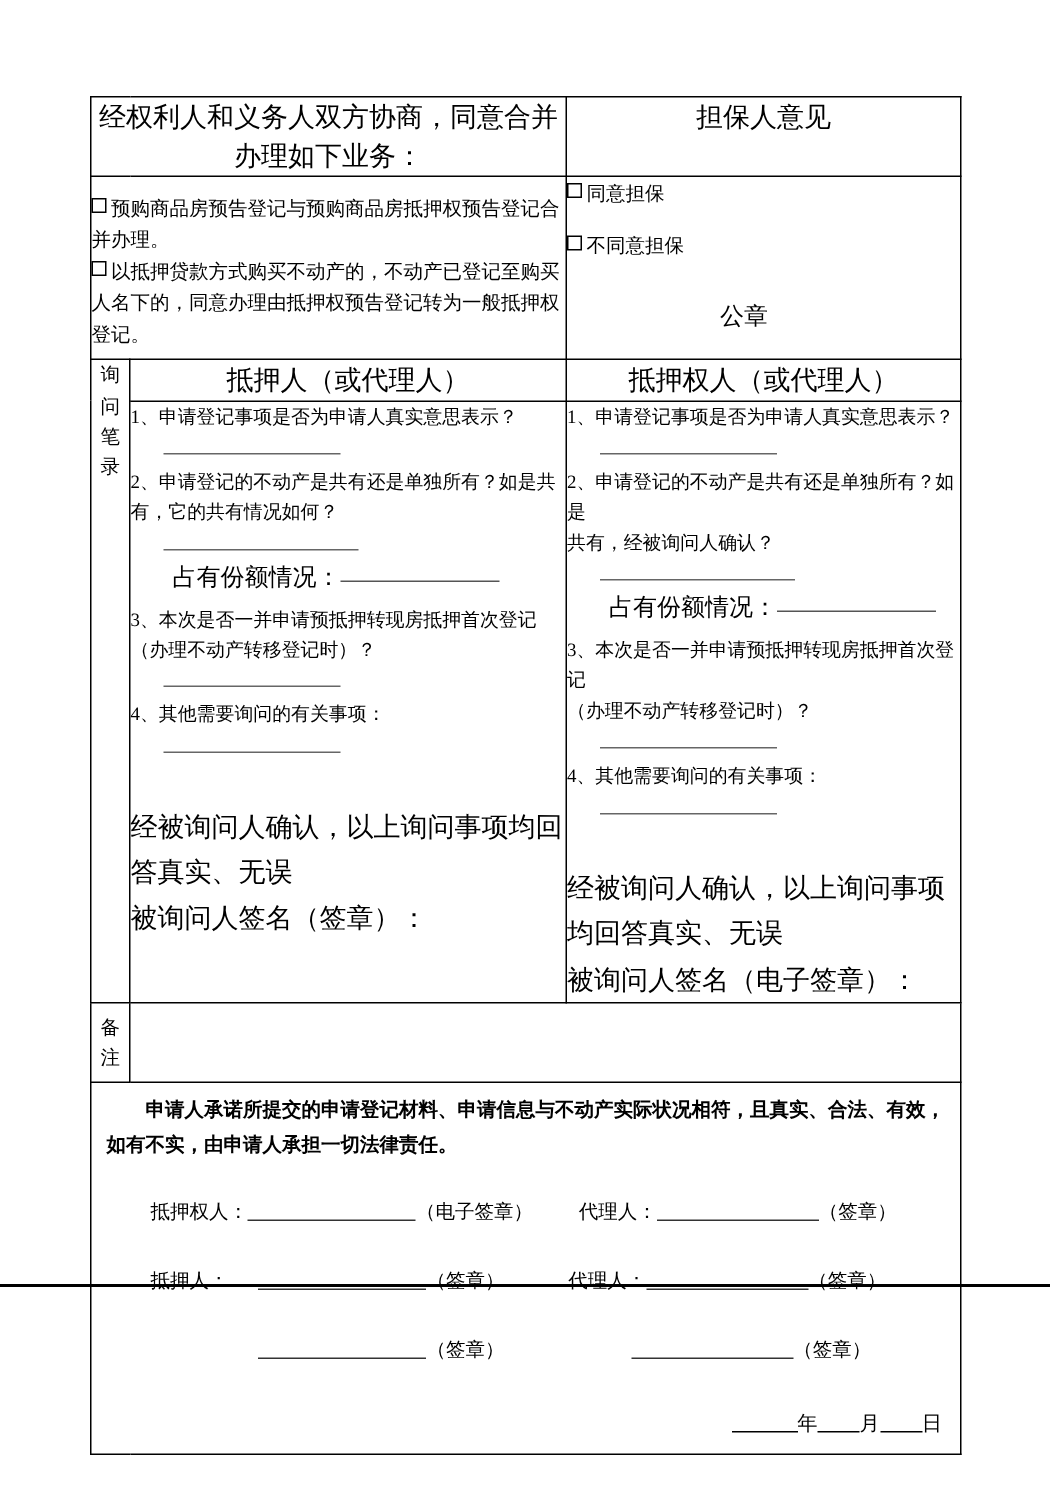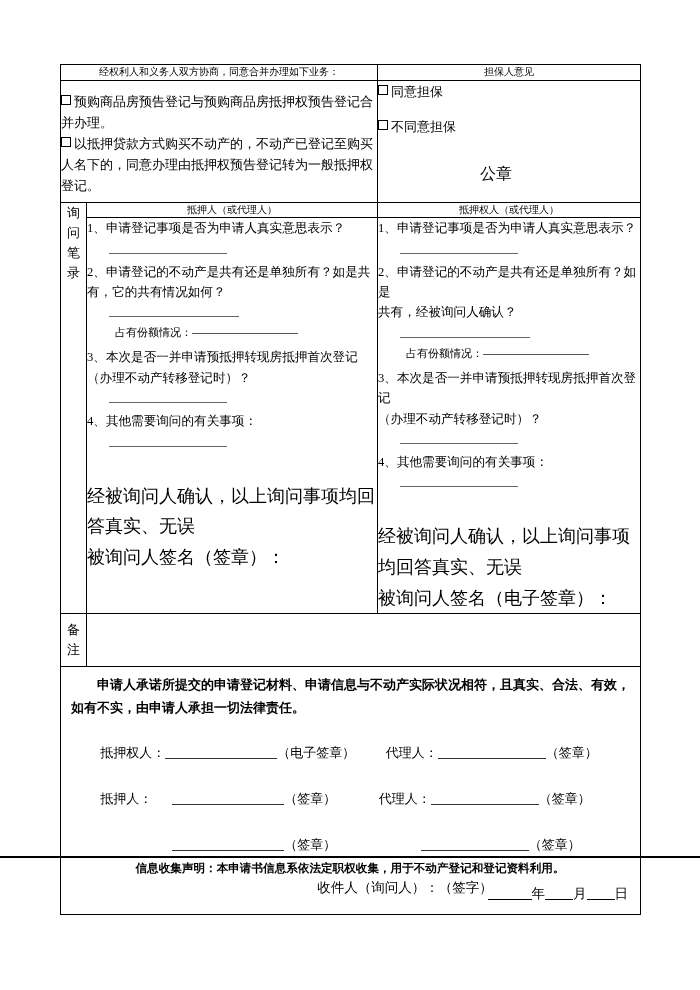--- a/index.html
+++ b/index.html
@@ -37,21 +37,21 @@
     vertical-align: top;
     padding: 0;
   }
 
   .cell-pad {
     padding: 5px 7px 6px 7px;
   }
 
   .hdr {
     text-align: center;
-    font-size: 10px;
+    font-size: 18px;
     line-height: 1.45;
     padding: 6px 4px 7px 4px;
   }
 
   .body-txt {
     font-size: 13px;
     line-height: 1.62;
   }
 
   .q-txt {
@@ -111,21 +111,21 @@
   .ans-line {
     margin: 3px 0 8px 22px;
     width: 118px;
     border-bottom: 1px solid #666;
     height: 11px;
   }
   .ans-line.wide { width: 130px; }
 
   .share-row {
     margin: 0 0 7px 28px;
-    font-size: 11px;
+    font-size: 16px;
     white-space: nowrap;
   }
   .share-row .blankline { width: 106px; }
 
   .confirm {
     font-weight: normal;
     font-size: 18px;
     line-height: 1.7;
     margin-top: 34px;
   }
@@ -355,16 +355,14 @@
           </div>
 
         </div>
       </td>
     </tr>
 
   </tbody>
     </table>
 
   <div class="footer-rule"></div>
-  <div class="footer-note">信息收集声明：本申请书信息系依法定职权收集，用于不动产登记和登记资料利用。</div>
-  <div class="footer-receiver">收件人（询问人）：（签字）</div>
 
 </div>
 
 </body></html>

